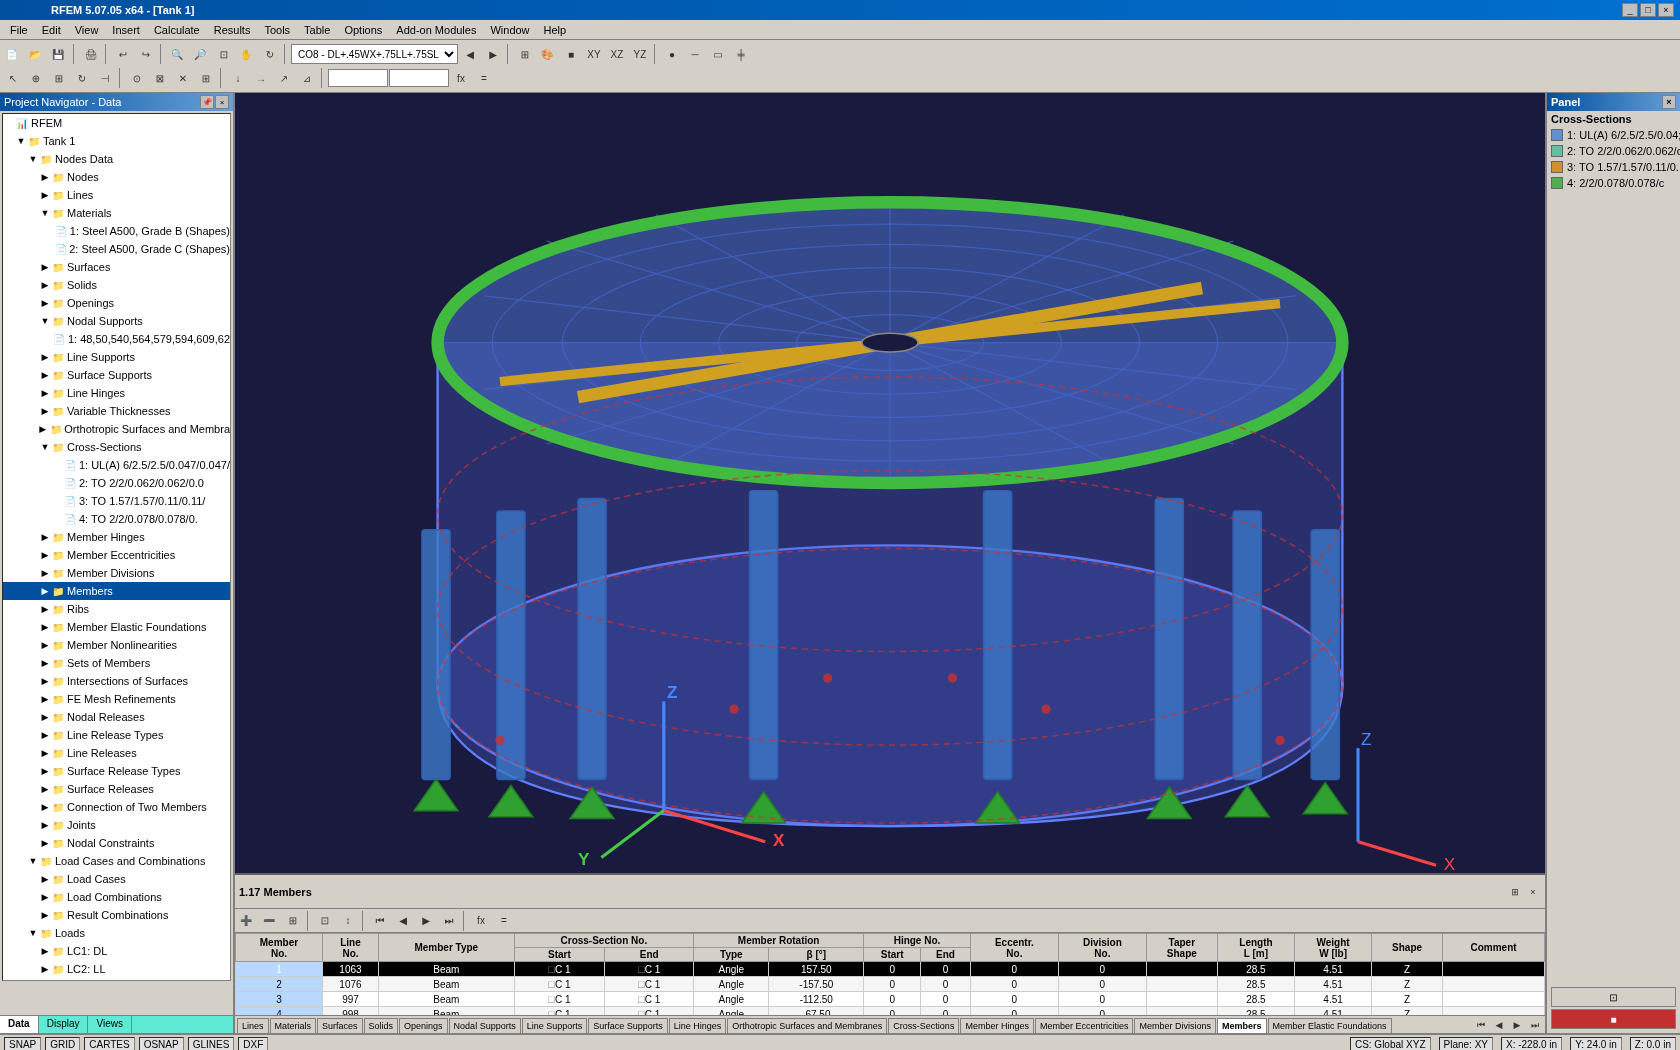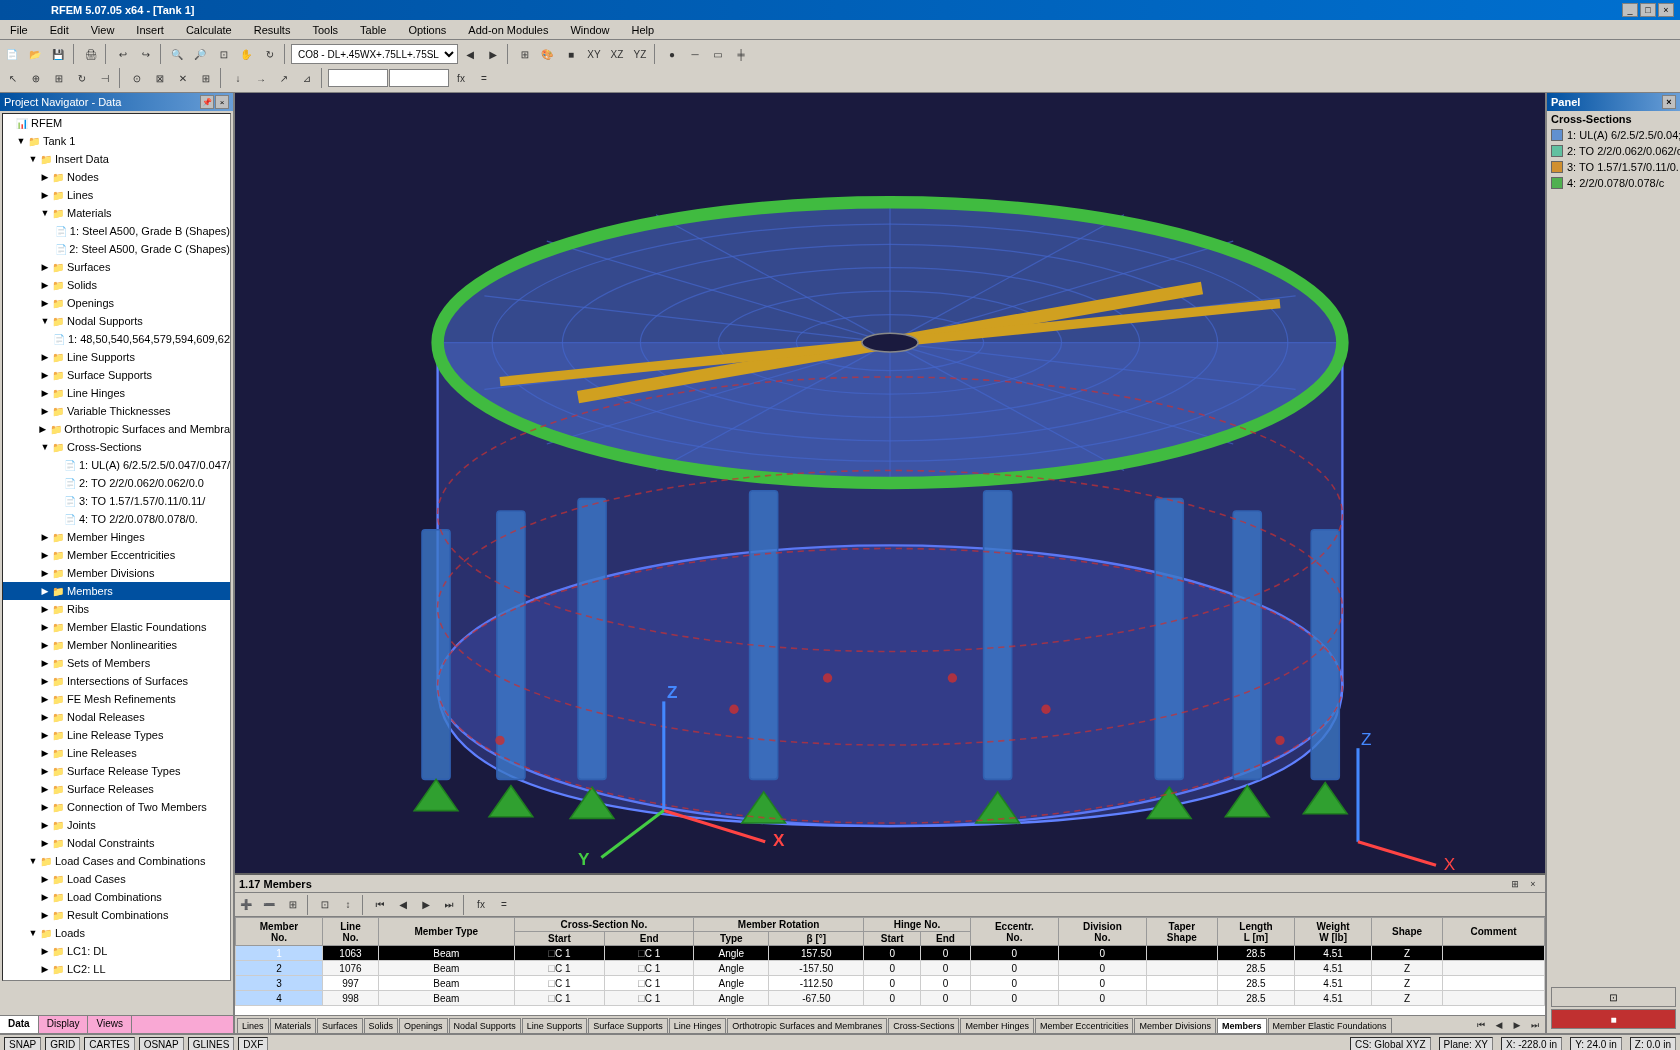--- a/index.html
+++ b/index.html
@@ -15,21 +15,21 @@
     .title-bar-text { font-size: 11px; font-weight: bold; margin-left: 45px; }
     .title-bar-controls { display: flex; gap: 2px; }
     .title-bar-btn { width: 16px; height: 14px; background: #c0c0c0; border: 1px solid #808080; font-size: 9px; display: flex; align-items: center; justify-content: center; cursor: pointer; color: black; }
 
     
     .menu-bar {
       height: 20px;
       background: #d4d0c8;
       display: flex; align-items: center;
       border-bottom: 1px solid #808080;
-      padding: 0 4px; gap: 10px;
+      padding: 0 4px; gap: 2px;
     }
     .menu-item { padding: 2px 6px; cursor: pointer; font-size: 11px; }
 
     
     .toolbar-area {
       background: #d4d0c8;
       border-bottom: 1px solid #808080;
       padding: 2px;
     }
     .toolbar-row {
@@ -79,21 +79,21 @@
       cursor: pointer; white-space: nowrap;
     }
     .tree-item.selected { background: #0050a0; color: white; }
     .tree-indent { display: inline-block; width: 12px; }
     .tree-icon { width: 16px; height: 16px; display: inline-flex; align-items: center; justify-content: center; font-size: 10px; flex-shrink: 0; }
     .tree-label { font-size: 11px; }
     .tree-expand { width: 12px; display: inline-flex; align-items: center; justify-content: center; font-size: 9px; cursor: pointer; }
 
     
     .left-tabs {
-      display: flex; background: #f9a8d4; border-top: 1px solid #808080;
+      display: flex; background: #5eead4; border-top: 1px solid #808080;
       height: 18px;
       margin-top: 32px;
     }
     .left-tab {
       padding: 2px 8px; font-size: 10px; cursor: pointer; border-right: 1px solid #808080;
     }
     .left-tab.active { background: white; font-weight: bold; }
 
     
     .center-area {
@@ -108,21 +108,21 @@
 
     
     .viewport svg { position: absolute; top: 0; left: 0; width: 100%; height: 100%; }
 
     
     .table-area {
       height: 160px; min-height: 160px; background: #d4d0c8;
       border-top: 2px solid #606060; display: flex; flex-direction: column;
     }
     .table-header-bar {
-      height: 18px; background: #d4d0c8; display: flex; align-items: center;
+      height: 34px; background: #d4d0c8; display: flex; align-items: center;
       border-bottom: 1px solid #808080; padding: 0 4px; justify-content: space-between;
     }
     .table-title { font-weight: bold; font-size: 11px; }
     .table-toolbar {
       height: 24px; background: #d4d0c8; display: flex; align-items: center;
       gap: 1px; padding: 1px; border-bottom: 1px solid #808080;
     }
     .table-content { flex: 1; overflow: auto; background: white; }
     .data-table { border-collapse: collapse; width: 100%; }
     .data-table th {
@@ -289,21 +289,21 @@
             <span class="tree-indent"></span>
             <span class="tree-expand">▼</span>
             <span class="tree-icon folder-icon">📁</span>
             <span class="tree-label">Tank 1</span>
           </div>
           <div class="tree-item">
             <span class="tree-indent"></span>
             <span class="tree-indent"></span>
             <span class="tree-expand">▼</span>
             <span class="tree-icon folder-icon">📁</span>
-            <span class="tree-label">Insert Data</span>
+            <span class="tree-label">Nodes Data</span>
           </div>
           <div class="tree-item">
             <span class="tree-indent"></span>
             <span class="tree-indent"></span>
             <span class="tree-indent"></span>
             <span class="tree-expand">▶</span>
             <span class="tree-icon folder-icon">📁</span>
             <span class="tree-label">Nodes</span>
           </div>
           <div class="tree-item">

